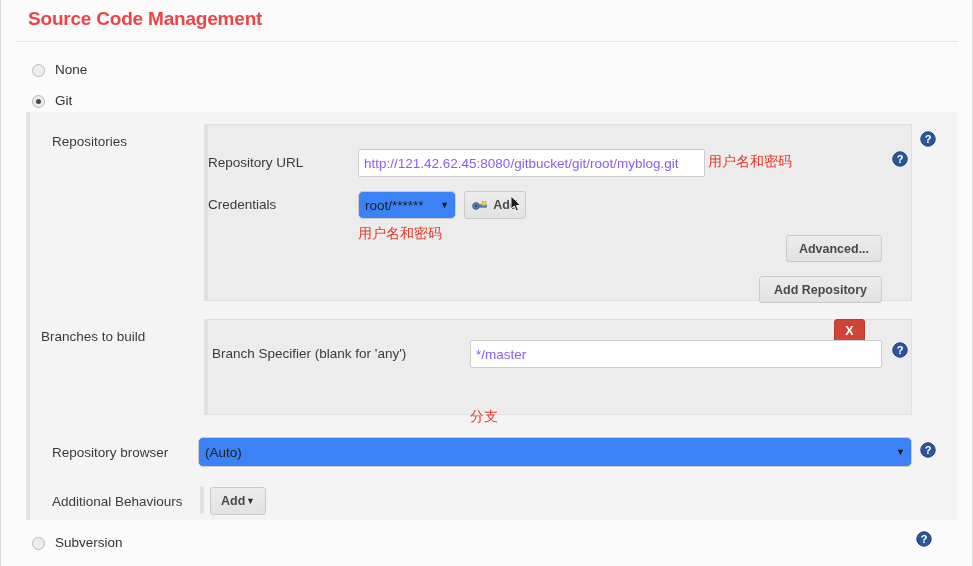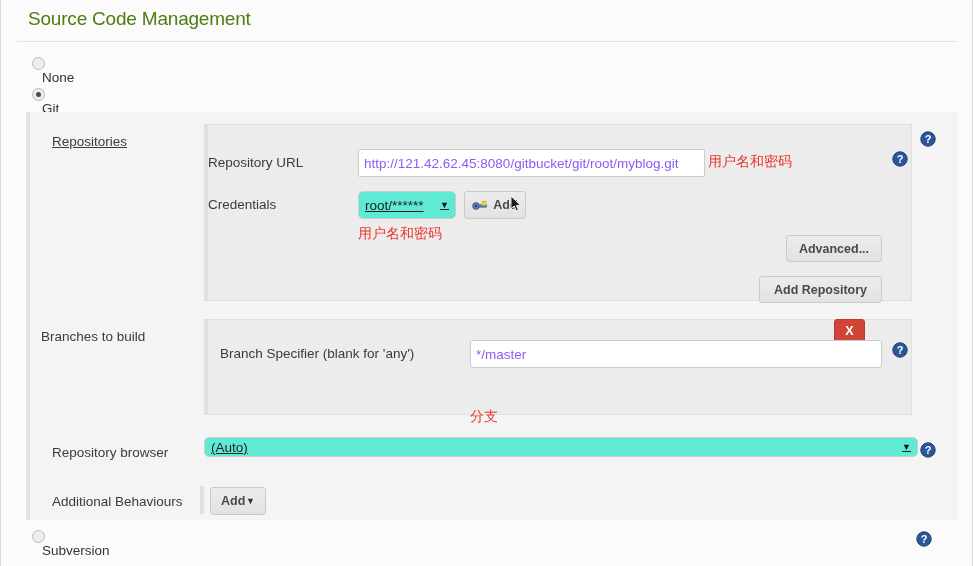--- a/index.html
+++ b/index.html
@@ -18,38 +18,37 @@
     background: #fbfbfb;
     border-left: 1px solid #d9d9d9;
     border-right: 1px solid #d9d9d9;
   }
 
   
   .section-title {
     position: absolute;
     left: 27px; top: 8px;
     font-size: 19px;
-    font-weight: normal;
-    color: #4d7c0f;
+    font-weight: bold;
+    color: #ef4444;
     letter-spacing: -0.2px;
   }
   .title-rule {
     position: absolute;
     left: 16px; top: 41px;
     width: 941px; height: 1px;
     background: #e4e4e4;
   }
 
   
   .radio-row {
     position: absolute;
     display: flex;
-    align-items: flex-start;
+    align-items: flex-end;
     height: 20px;
-    flex-direction: column;
   }
   .radio {
     width: 13px; height: 13px;
     border-radius: 50%;
     background: #ededed;
     border: 1px solid #b8b8b8;
     display: inline-block;
     position: relative;
     flex: none;
   }
@@ -104,31 +103,30 @@
     font-family: "Liberation Sans", sans-serif;
     font-size: 13.5px;
     color: #8b5cf6;
     padding: 0 5px;
     height: 28px;
     outline: none;
   }
 
   .selectbox {
     position: absolute;
-    background: #5eead4;
+    background: #3b82f6;
     border: 1px solid #cccccc;
     border-radius: 5px;
     height: 28px;
     display: flex;
     align-items: center;
     padding: 0 6px;
     font-size: 13.5px;
     color: #222222;
     cursor: default;
-    text-decoration: underline;
   }
   .selectbox .caret {
     margin-left: auto;
     font-size: 9px;
     color: #111111;
     padding-left: 8px;
   }
 
   .btn {
     position: absolute;
@@ -199,21 +197,21 @@
     <span class="radio-label">None</span>
   </div>
 
   <div class="radio-row" style="left:31px; top:88px;">
     <span class="radio checked"></span>
     <span class="radio-label">Git</span>
   </div>
 
   <div class="git-body">
 
-    <div class="field-label" style="position:absolute; left:22px; top:22px;text-decoration:underline;">Repositories</div>
+    <div class="field-label" style="position:absolute; left:22px; top:22px;">Repositories</div>
 
     <div class="panel" style="left:174px; top:12px; width:708px; height:177px;">
 
       <div class="sub-label" style="left:0px; top:30px; width:140px;">Repository URL</div>
       <input class="txt" style="left: 150px; top: 24px; width: 347px;" type="text" value="http://121.42.62.45:8080/gitbucket/git/root/myblog.git">
       <div class="anno" style="left:500px; top:28px;">用户名和密码</div>
 
       <svg class="help" style="left:684px; top:26px;" viewBox="0 0 16 16">
         <circle cx="8" cy="8" r="7.2" fill="#2a5699" stroke="#1c3d72" stroke-width="1"></circle>
         <text x="8" y="12" font-size="11" font-family="Liberation Sans, sans-serif" font-weight="bold" fill="#ffffff" text-anchor="middle">?</text>
@@ -255,34 +253,34 @@
     </svg>
 
     <div class="field-label" style="position:absolute; left:11px; top:217px;">Branches to build</div>
 
     <div class="panel" style="left:174px; top:207px; width:708px; height:96px;">
 
       <div class="btn-del" style="left:626px; top:-1px;">
         <span>X</span>
       </div>
 
-      <div class="sub-label" style="left:12px; top:26px; width:252px;">Branch Specifier (blank for 'any')</div>
+      <div class="sub-label" style="left:4px; top:26px; width:252px;">Branch Specifier (blank for 'any')</div>
       <input class="txt" style="left: 262px; top: 20px; width: 412px;" type="text" value="*/master">
 
       <svg class="help" style="left:684px; top:22px;" viewBox="0 0 16 16">
         <circle cx="8" cy="8" r="7.2" fill="#2a5699" stroke="#1c3d72" stroke-width="1"></circle>
         <text x="8" y="12" font-size="11" font-family="Liberation Sans, sans-serif" font-weight="bold" fill="#ffffff" text-anchor="middle">?</text>
       </svg>
 
       <div class="anno" style="left:262px; top:60px;margin-top:28px;">分支</div>
 
     </div>
 
     <div class="field-label" style="position:absolute; left:22px; top:333px;">Repository browser</div>
-    <div class="selectbox" style="left:174px; top:325px; width:714px; height:20px;">
+    <div class="selectbox" style="left:168px; top:325px; width:714px; height:30px;">
       <span>(Auto)</span>
       <span class="caret">▼</span>
     </div>
     <svg class="help" style="left:890px; top:330px;" viewBox="0 0 16 16">
       <circle cx="8" cy="8" r="7.2" fill="#2a5699" stroke="#1c3d72" stroke-width="1"></circle>
       <text x="8" y="12" font-size="11" font-family="Liberation Sans, sans-serif" font-weight="bold" fill="#ffffff" text-anchor="middle">?</text>
     </svg>
 
     <div class="field-label" style="position:absolute; left:22px; top:382px;">Additional Behaviours</div>
     <div style="position:absolute; left:170px; top:374px; width:4px; height:28px; background:#e0e0e0;"></div>

